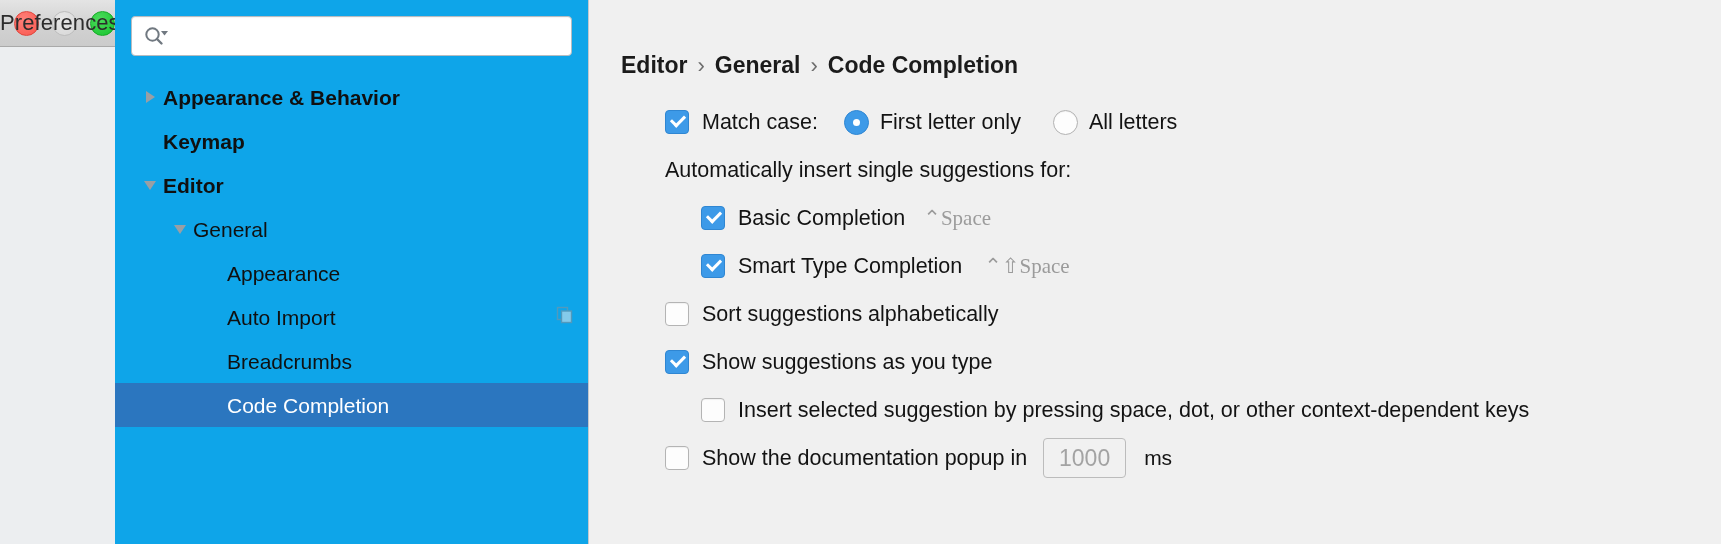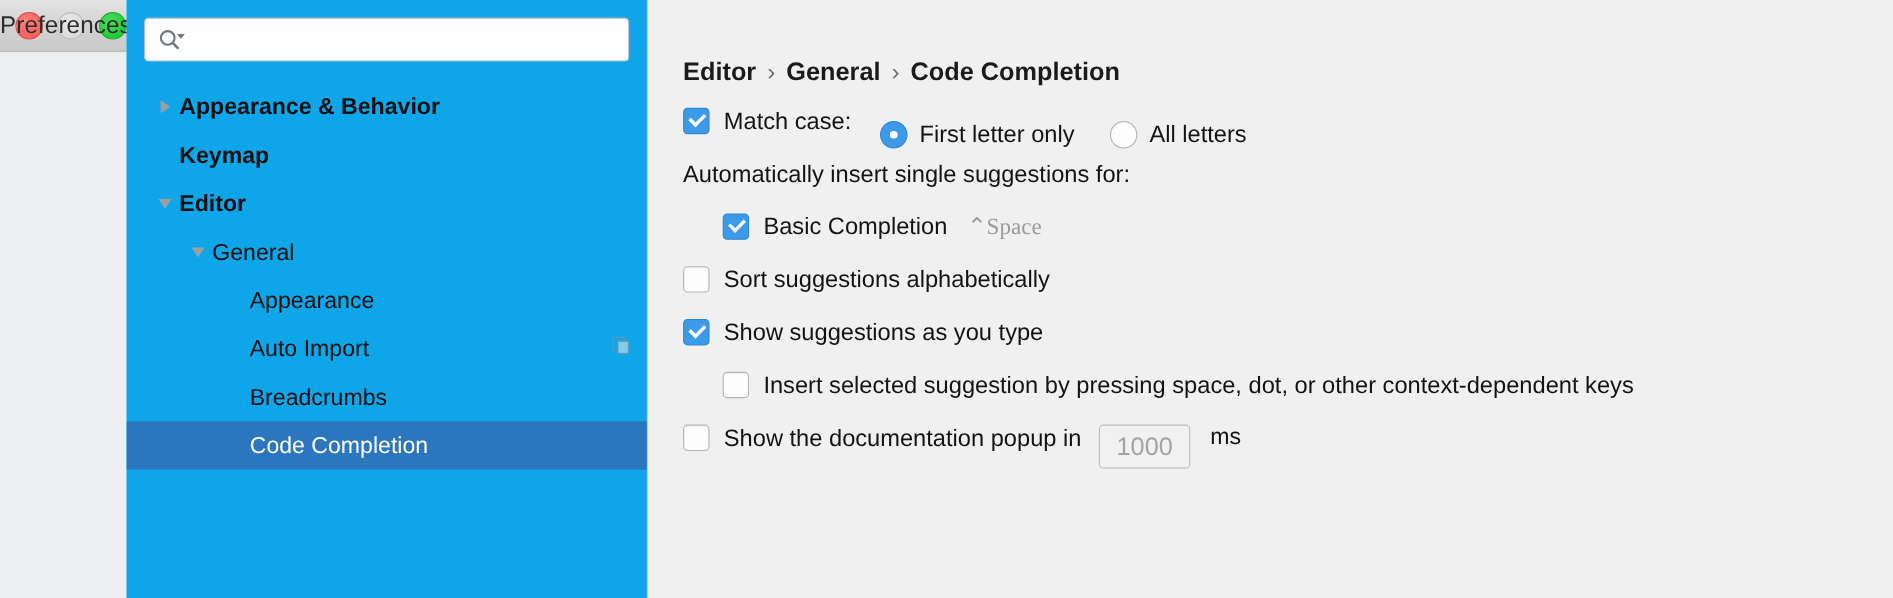--- a/index.html
+++ b/index.html
@@ -103,24 +103,25 @@
   }
   .breadcrumb {
     display: flex; align-items: center; gap: 10px;
     padding-left: 32px;
     font-size: 23px; font-weight: bold; color: #1b1b1b;
   }
   .crumb-sep { color: #6d6d6d; font-weight: normal; font-size: 22px; }
 
   .rows { padding-left: 32px; margin-top: 19px; }
   .opt-row {
-    display: flex; 
+    display: flex; align-items: center;
     height: 48px;
     font-size: 21.5px; color: #131313;
     white-space: nowrap;
+    margin-left: 44px;
   }
   .indent1 { padding-left: 36px; }
   .indent2 { padding-left: 36px; }
 
   
   .cb {
     width: 24px; height: 24px; flex: 0 0 24px;
     border-radius: 4px; margin-right: 13px;
     position: relative;
   }
@@ -275,20 +276,25 @@
         <div class="opt-row">
           <span class="plain-label">Automatically insert single suggestions for:</span>
         </div>
 
         <div class="opt-row indent1">
           <span class="cb on"></span>
           <span class="plain-label">Basic Completion</span>
           <span class="shortcut">⌃Space</span>
         </div>
 
+        <div class="opt-row indent1">
+          <span class="cb on"></span>
+          <span class="plain-label">Smart Type Completion</span>
+          <span class="shortcut tight">⌃⇧Space</span>
+        </div>
 
         <div class="opt-row">
           <span class="cb off"></span>
           <span class="plain-label">Sort suggestions alphabetically</span>
         </div>
 
         <div class="opt-row">
           <span class="cb on"></span>
           <span class="plain-label">Show suggestions as you type</span>
         </div>

